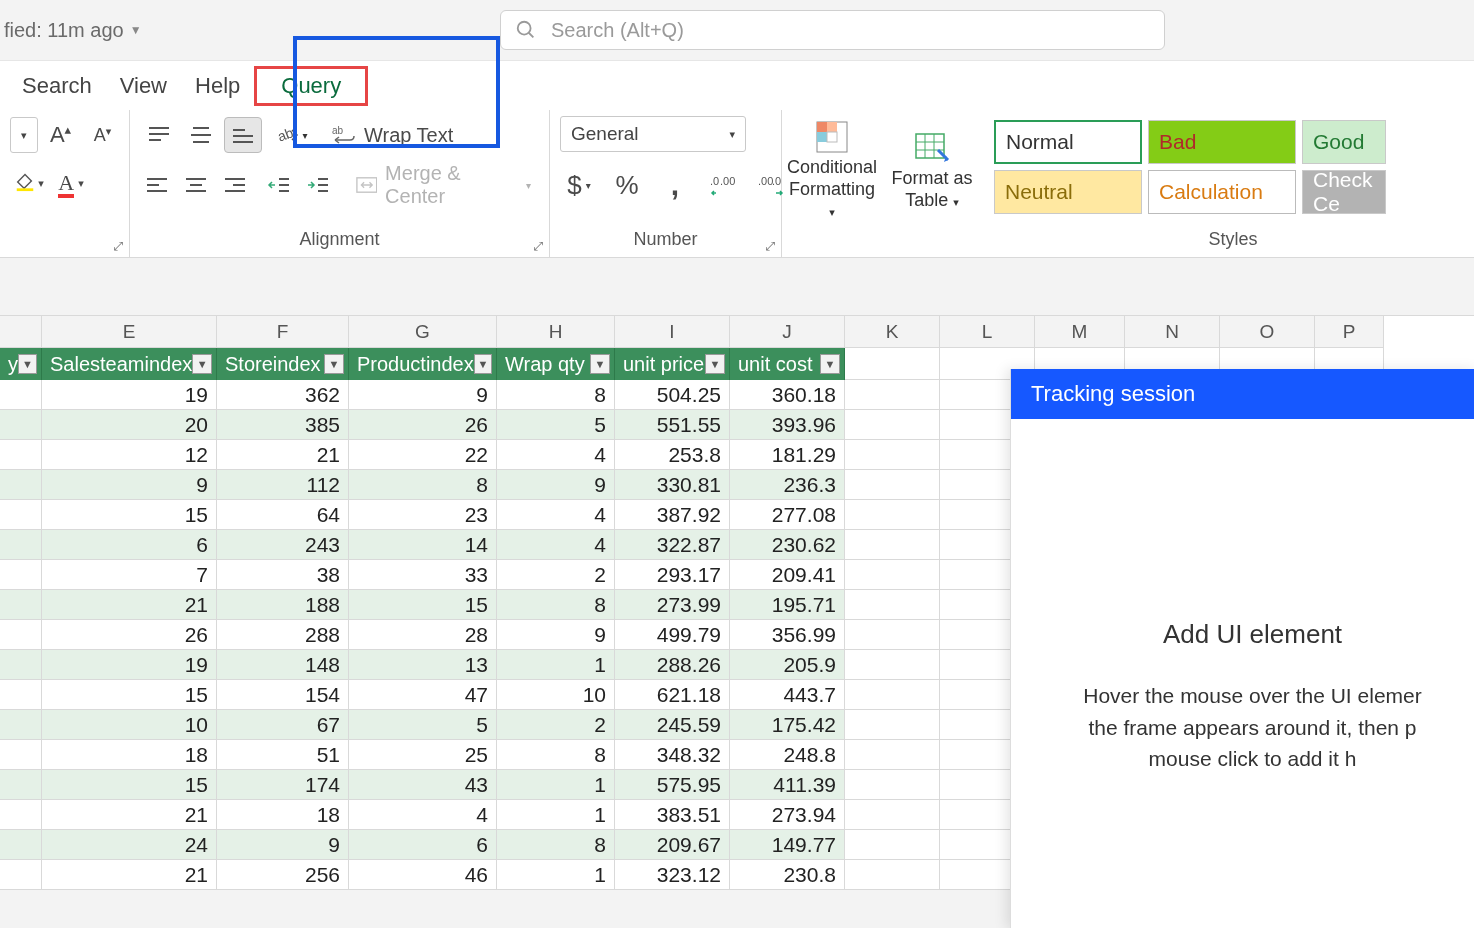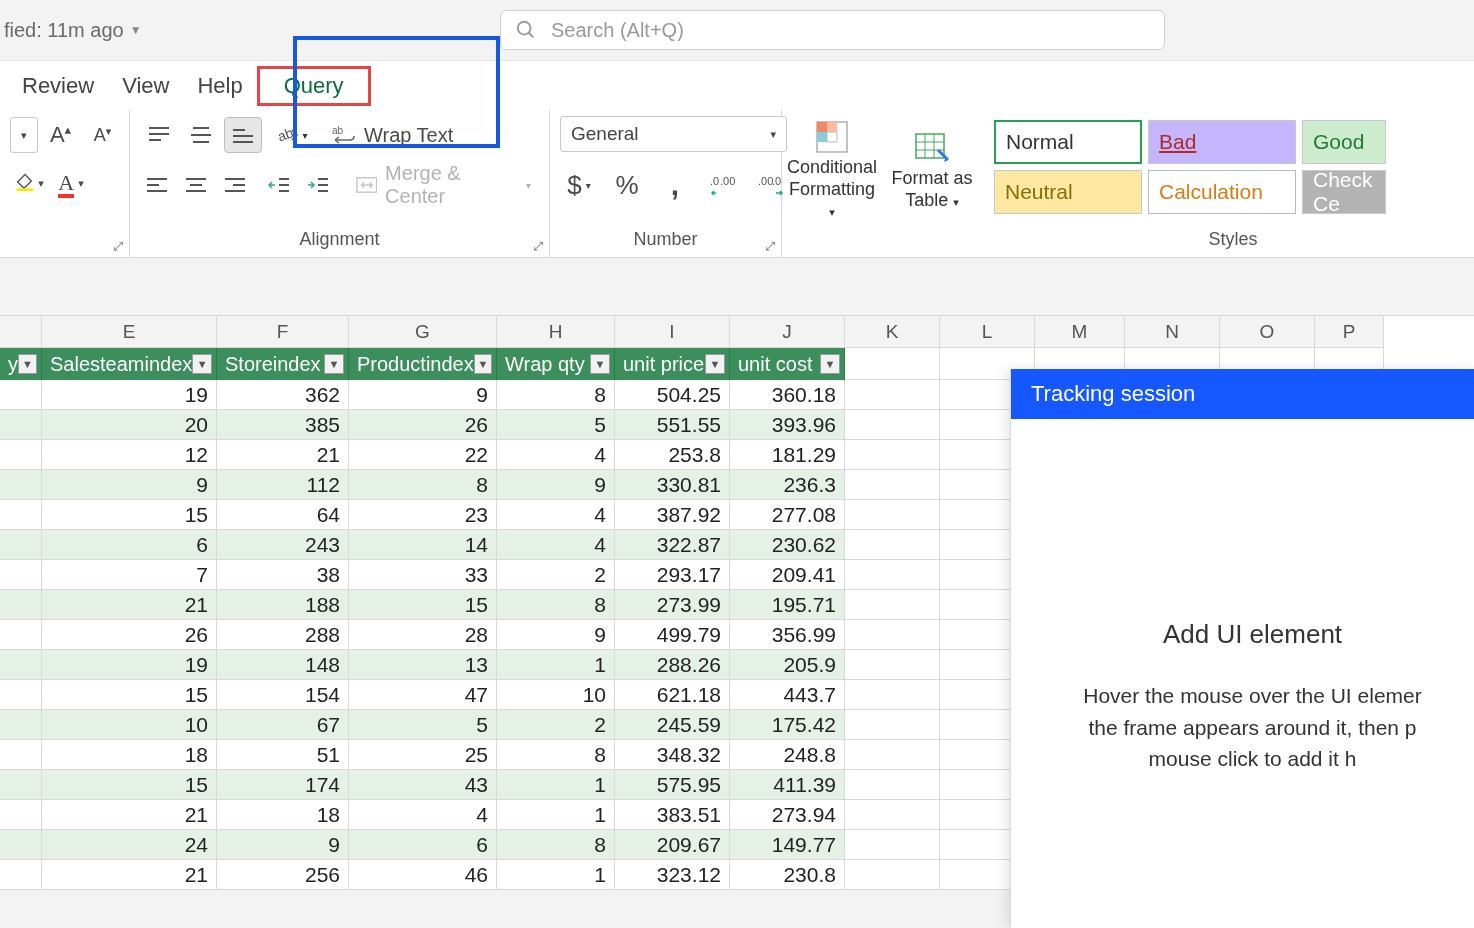--- a/index.html
+++ b/index.html
@@ -144,21 +144,21 @@
     height: 44px;
     display: flex;
     align-items: center;
     padding: 0 10px;
     font-size: 21px;
     border: 1px solid #c9c9c9;
     background: #fff;
     cursor: pointer;
   }
   .sc-normal { border: 2px solid #2a9d57; background: #fff; }
-  .sc-bad { background: #c4b5fd; color: #b02a2a; text-decoration: underline; }
+  .sc-bad { background: #84cc16; color: #b02a2a; }
   .sc-good { background: #cdeccd; color: #237a33; }
   .sc-neutral { background: #ffe8a1; color: #8a6d0a; }
   .sc-calc { background: #fff; color: #d97b11; border:1px solid #bbb;align-items:center;}
   .sc-check { background: #b3b3b3; color: #fff; }
   .combo {
     border: 1px solid #c9c9c9;
     height: 36px;
     display: flex;
     align-items: center;
     padding: 0 10px;
@@ -262,21 +262,21 @@
   <div class="search-wrap">
     <svg class="ic-svg" viewBox="0 0 24 24" fill="none" stroke="#9a9a9a" stroke-width="2">
         <circle cx="10" cy="10" r="7"></circle>
         <line x1="20" y1="20" x2="15" y2="15"></line>
       </svg>
     <span>Search (Alt+Q)</span>
   </div>
 </div>
 
 <div class="tabs">
-  <div class="tab">Review</div>
+  <div class="tab">Search</div>
   <div class="tab">View</div>
   <div class="tab">Help</div>
   <div class="tab query">Query</div>
 </div>
 
 <div class="blue-box"></div>
 
 <div class="ribbon">
 
   <div class="group font-group">
@@ -401,21 +401,21 @@
       </div>
     </div>
     <div class="group-label">
       <span>Alignment</span>
       <span class="launcher">⤢</span>
     </div>
   </div>
 
   <div class="group number-group">
     <div class="group-body">
-      <div class="combo" style="width:227px; margin-bottom:14px;">
+      <div class="combo" style="width:186px; margin-bottom:14px;">
         <span>General</span>
         <span style="font-size:11px;">▾</span>
       </div>
       <div class="row" style="gap:10px;">
         <div class="ribbon-btn" style="font-size:26px;">$<span style="font-size:10px; margin-left:4px;">▾</span></div>
         <div class="ribbon-btn" style="font-size:26px;">%</div>
         <div class="ribbon-btn" style="font-size:30px; font-weight:bold;">,</div>
         <div class="ribbon-btn">
           <svg width="26" height="22" viewBox="0 0 26 22">
               <text x="0" y="11" font-size="11" fill="#555">.0</text>

